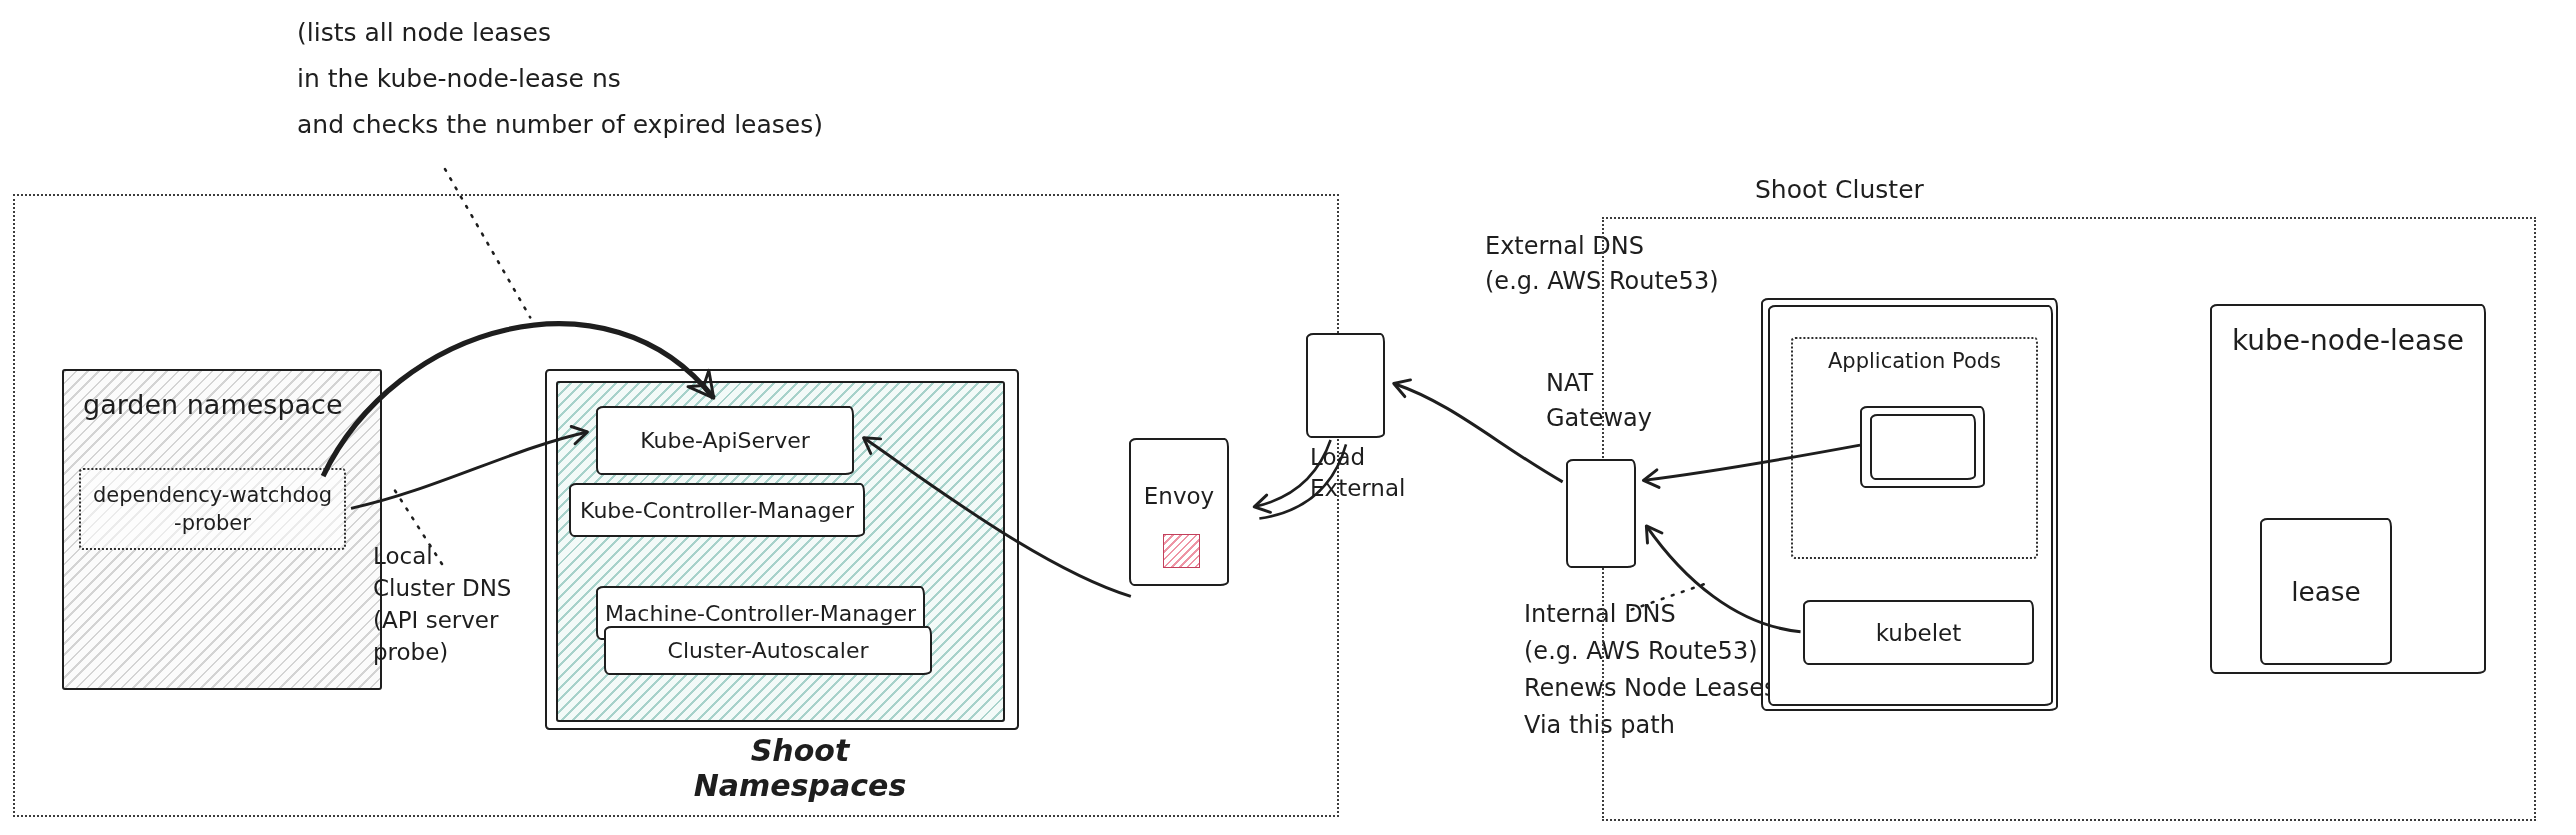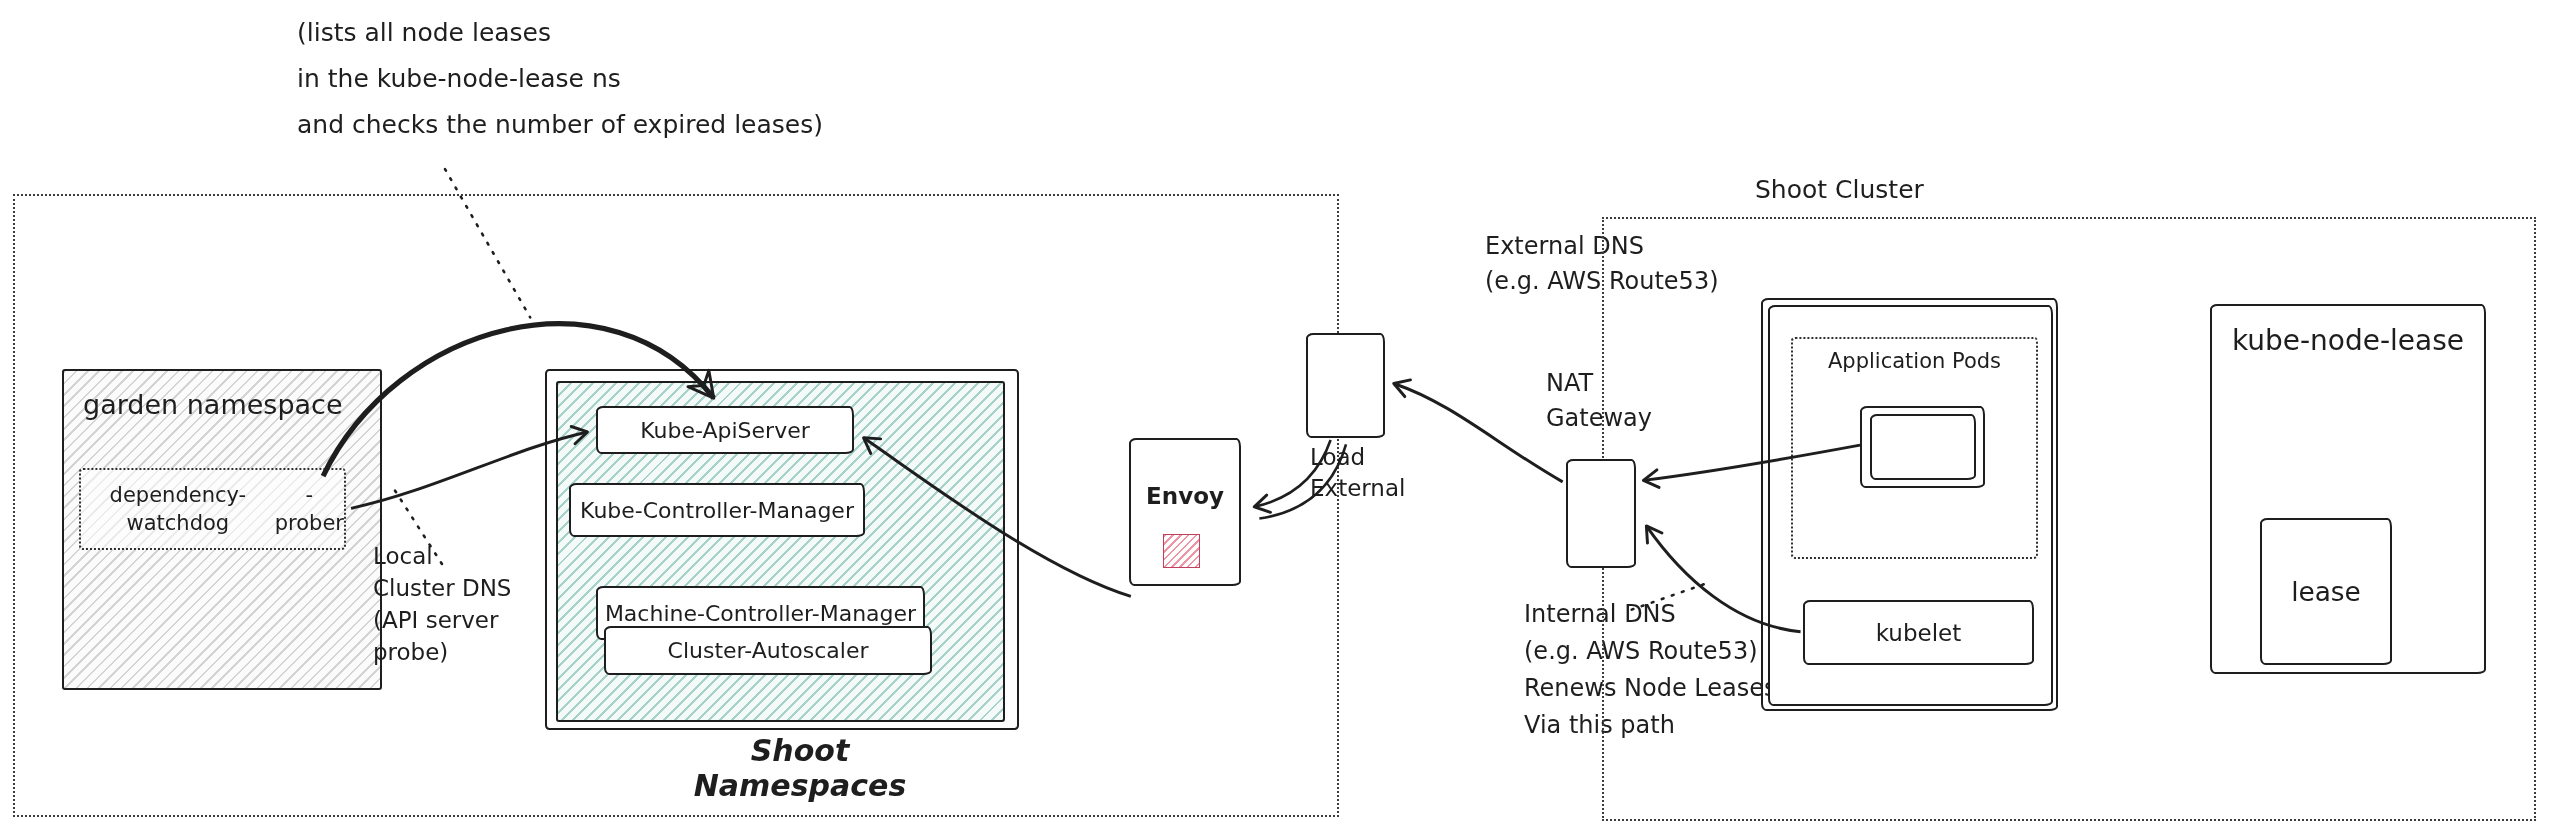--- a/index.html
+++ b/index.html
@@ -60,36 +60,36 @@
   #localdns-note  { left:373px; top:540px; font-size:23px; line-height:32px; }
 
   
   #seed-region    { left:13.2px;  top:194px; width:1326px; height:623px; }
 
   #garden-box     { left:62px;  top:369px; width:320px; height:321px; border-radius:2.9px; }
   #garden-title   { left:19px;  top:17.6px;  font-size:27px; position:absolute; }
   #prober-box     { left:16px;  top:99px; width:267px; height:82px;
                     font-size:21px; line-height:28px;
                     background:rgba(255,255,255,.55);
-                    flex-direction:row; }
+                    flex-direction:column; }
 
   #shootns-outer  { left:545px; top:369px; width:474px; height:361px; border-radius:4.4px; }
   #shootns-main   { left:556px; top:381px; width:449px; height:341px; border-radius:2.9px; }
 
   .comp { font-size:22px; }
-  #comp-0 { left:596px; top:406px; width:258px; height:48px; }
+  #comp-0 { left:596px; top:406px; width:258px; height:69px; }
   #comp-1 { left:569px; top:483px; width:296px; height:54px; }
   #comp-2 { left:596px; top:554px; width:329px; height:54px;margin-top:32px; }
   #comp-3 { left:604px; top:626px; width:328px; height:49px; }
 
   #shootns-title  { left:646px; top:733px; width:308px; text-align:center;
                     font-size:30px; font-weight:700;font-style:italic; }
 
   
-  #envoy-box      { left:1129px; top:438px; width:112px; height:148px;font-weight:bold; }
+  #envoy-box      { left:1129px; top:438px; width:100px; height:148px; }
   #envoy-label    { position:absolute; left:0; top:43px; width:100%;
                     text-align:center; font-size:23px; }
   #envoy-red      { left:1163px; top:534px; width:37px; height:34px; }
 
   #lb-rect        { left:1306px; top:333px; width:79px; height:105px; }
   #lb-label       { left:1310px; top:442px; font-size:23px; line-height:31px; }
 
   #extdns-note    { left:1485px; top:229px; font-size:24px; line-height:35px; }
 
   #nat-label      { left:1546px; top:366px; font-size:24px; line-height:35px; }

